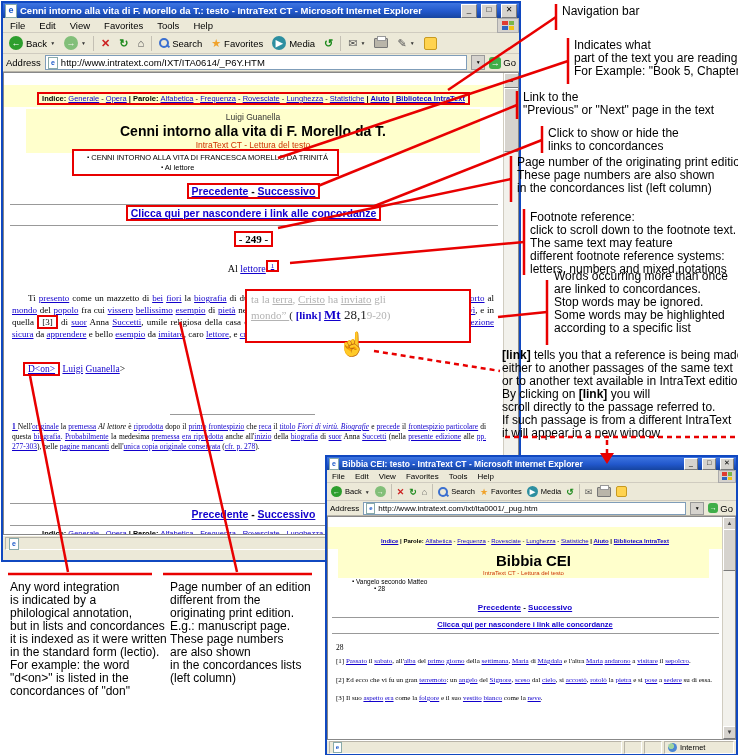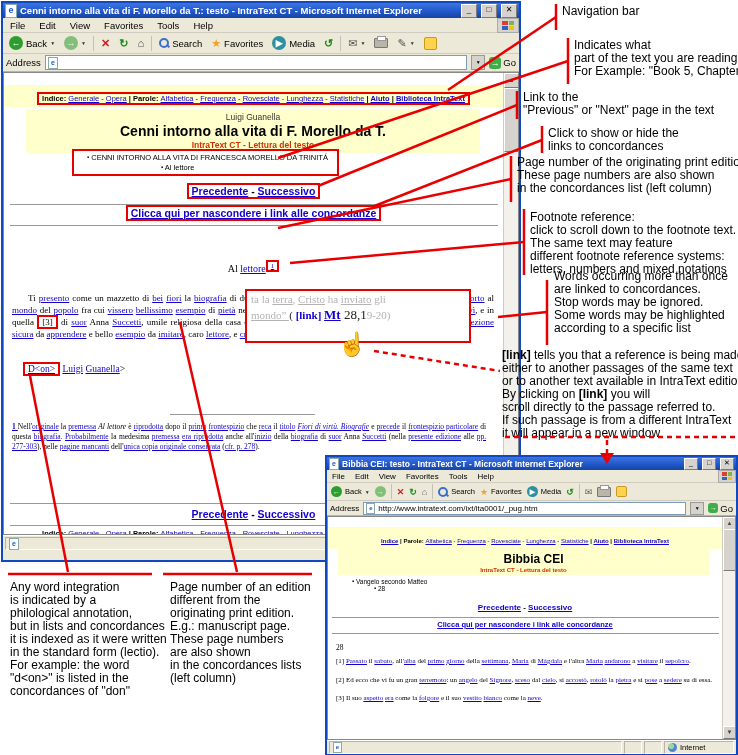--- a/index.html
+++ b/index.html
@@ -70,21 +70,21 @@
   .lnku{text-decoration:underline;}
   .b{font-weight:bold;} .i{font-style:italic;}
   .gy{color:#b3b3b3;} .g2{color:#8f8f8f;} .dk{color:#222;}
   .linkb{color:#1200cc;font-weight:bold;}
   .sup{vertical-align:super;font-size:7px;}
   .xbig{font-size:13px;}
   .navrow{font-size:7.5px;white-space:nowrap;}
   .hdrblock{position:absolute;left:22px;right:38px;background:#ffffcc;text-align:center;padding:3px 0;}
   .hauthor{font-size:8.5px;color:#333;}
   .htitle{font-size:14px;font-weight:bold;color:#000;margin:1px 0;}
-  .hsub{font-size:8.5px;font-weight:bold;color:#cc3300;}
+  .hsub{font-size:8.5px;font-weight:normal;color:#cc3300;}
   .crumbwrap{position:absolute;left:68px;}
   .crumbbox{display:inline-block;font-size:7.5px;background:#fff;}
   .cl1{padding:2px 6px 0 10px;} .cl2{padding:1px 6px 2px 84px;}
   .blt{font-size:6px;vertical-align:1px;}
   .cent{position:absolute;left:0;right:15px;text-align:center;}
   .serifb{font-family:"Liberation Serif",serif;font-weight:bold;font-size:11px;}
   .heading{font-family:"Liberation Serif",serif;font-size:10px;}
   .para{position:absolute;left:8px;width:482px;font-family:"Liberation Serif",serif;
         font-size:9px;line-height:12px;text-align:justify;text-indent:16px;}
   .sig{position:absolute;left:8px;font-family:"Liberation Serif",serif;font-size:9.5px;}
@@ -96,21 +96,21 @@
   
   #win2 .titlebar{height:13px;} #win2 .ttext{font-size:8.5px;}
   #win2 .menubar{height:12px;font-size:8px;} #win2 .mi{padding:0 5px;}
   #win2 .toolbar{height:17px;} #win2 .tbtn{font-size:7.5px;padding:1px 2px;}
   #win2 .cir{width:11px;height:11px;font-size:7px;line-height:11px;}
   #win2 .gl{font-size:9px;line-height:10px;}
   #win2 .addressbar{height:14px;font-size:8px;} #win2 .addrinput{height:11px;font-size:8px;}
   #win2 .statusbar{height:13px;font-size:7.5px;}
   #win2 .navrow{font-size:6px;}
   #win2 .hdrblock{left:10px;right:26px;padding:2px 0;}
-  #win2 .htitle{font-size:12px;padding-left:20px;}
+  #win2 .htitle{font-size:15px;padding-left:20px;}
   #win2 .hsub{font-size:6px;}
   #win2 .crumbbox{font-size:6.5px;}
   #win2 .cl1{padding:0 0 0 14px;} #win2 .cl2{padding:0 0 0 36px;}
   #win2 .versewrap{position:absolute;left:8px;width:388px;font-family:"Liberation Serif",serif;
                    font-size:7px;line-height:9.5px;}
   #win2 .chap{position:absolute;left:8px;font-family:"Liberation Serif",serif;font-size:7.5px;}
 
   
   .ann{position:absolute;font-size:12px;line-height:13px;white-space:pre;color:#000;z-index:20;}
   .ann9{font-size:12px;}
@@ -192,20 +192,21 @@
       <span class="dd">▼</span>
     </div>
     <div class="tbtn">
         <span class="ysq"></span>
       </div>
   </div>
   <div class="addressbar">
     <span>Address</span>
     <span class="addrinput">
       <span class="docicon" style="width:8px;height:10px;font-size:7px;line-height:9px;">e</span>
+      <span>http://www.intratext.com/IXT/ITA0614/_P6Y.HTM</span>
     </span>
     <span class="addrdd">▼</span>
     <span class="gobtn">
       <span class="gocir">→</span>
       <span>Go</span>
     </span>
   </div>
   <div class="content" style="height:461px;">
     <div class="yellowband" style="top:12px;">
       <span class="rb navrow"><span><span class="b">Indice</span><span class="b">: </span><span class="lnk">Generale</span><span> - </span><span class="lnk">Opera</span><span class="b">  |  </span><span class="b">Parole</span><span class="b">: </span><span class="lnk">Alfabetica</span><span> - </span><span class="lnk">Frequenza</span><span> - </span><span class="lnk">Rovesciate</span><span> - </span><span class="lnk">Lunghezza</span><span> - </span><span class="lnk">Statistiche</span><span class="b">  |  </span><span class="lnk b">Aiuto</span><span class="b">  |  </span><span class="lnk b">Biblioteca IntraText</span></span></span>
@@ -222,20 +223,23 @@
       </div>
     </div>
     <div class="cent" style="top:112px;font-size:10.5px;">
       <span class="rb"><span><span class="lnk b">Precedente</span><span class="b"> - </span><span class="lnk b">Successivo</span></span></span>
     </div>
     <div class="hrline" style="top:131px;left:6px;right:20px;"></div>
     <div class="cent" style="top:134px;font-size:10.5px;">
       <span class="rb"><span><span class="lnk b">Clicca qui per nascondere i link alle concordanze</span></span></span>
     </div>
     <div class="hrline" style="top:152px;left:6px;right:20px;"></div>
+    <div class="cent" style="top:156px;">
+      <span class="rb serifb">- 249 -</span>
+    </div>
     <div class="cent heading" style="top:189px;"><span><span>Al </span><span class="lnk">lettore</span><span class="lnk sup rb">1</span></span></div>
     <div class="para" style="top:219px;"><span><span>Ti </span><span class="lnk">presento</span><span> come un mazzetto di </span><span class="lnk">bei</span><span> </span><span class="lnk">fiori</span><span> la </span><span class="lnk">biografia</span><span> di due </span><span class="lnk">cristiane</span><span> che, non </span><span class="lnk">guari</span><span> </span><span class="lnk">distanti</span><span> di </span><span class="lnk">luogo</span><span> e di </span><span class="lnk">età</span><span>, hanno </span><span class="lnk">porto</span><span> al </span><span class="lnk">mondo</span><span> del </span><span class="lnk">popolo</span><span> fra cui </span><span class="lnk">vissero</span><span> </span><span class="lnk">bellissimo</span><span> </span><span class="lnk">esempio</span><span> di </span><span class="lnk">pietà</span><span> nella vita di Francesca </span><span class="lnk">Morello</span><span>, </span><span class="lnk">contadina</span><span> da </span><span class="lnk">Trinità</span><span> di </span><span class="lnk">Mondovì</span><span>, e in quella </span><span class="rb">[3]</span><span> di </span><span class="lnk">suor</span><span> Anna </span><span class="lnk">Succetti</span><span>, umile religiosa della casa delle </span><span class="lnk">Figlie</span><span> di </span><span class="lnk rb">Maria</span><span> </span><span class="lnk">Ausiliatrice</span><span> in </span><span class="lnk">Mornese</span><span>, tu </span><span class="lnk">troverai</span><span> </span><span class="lnk">lezione</span><span> </span><span class="lnk">sicura</span><span> da </span><span class="lnk">apprendere</span><span> e bello </span><span class="lnk">esempio</span><span> da </span><span class="lnk">imitare</span><span>, caro </span><span class="lnk">lettore</span><span>, e </span><span class="lnk">credimi</span><span> in </span><span class="lnk">Gesù</span><span>, </span><span class="lnk">Maria</span><span>, </span><span class="lnk">Giuseppe</span><span>.</span></span></div>
     <div class="sig" style="top:291px;margin-left:11px;"><span><span class="lnk rb">D&lt;on&gt;</span><span> </span><span class="lnk">Luigi</span><span> </span><span class="lnk">Guanella</span><span>&gt;</span></span></div>
     <div class="hrline" style="top:341px;left:166px;width:145px;"></div>
     <div class="fnote" style="top:349px;"><span><span class="lnk b">1  </span><span>Nell'</span><span class="lnk">originale</span><span> la </span><span class="lnk">premessa</span><span> </span><span class="i">Al lettore</span><span> è </span><span class="lnk">riprodotta</span><span> dopo il </span><span class="lnk">primo</span><span> </span><span class="lnk">frontespizio</span><span> che </span><span class="lnk">reca</span><span> il </span><span class="lnk">titolo</span><span> </span><span class="i lnk">Fiori di virtù. Biografie</span><span> e </span><span class="lnk">precede</span><span> il </span><span class="lnk">frontespizio particolare</span><span> di questa </span><span class="lnk">biografia</span><span>. </span><span class="lnk">Probabilmente</span><span> la medesima </span><span class="lnk">premessa</span><span> </span><span class="lnk">era riprodotta</span><span> anche all'</span><span class="lnk">inizio</span><span> della </span><span class="lnk">biografia</span><span> di </span><span class="lnk">suor</span><span> Anna </span><span class="lnk">Succetti</span><span> (nella </span><span class="lnk">presente edizione</span><span> alle </span><span class="lnk">pp. 277-303</span><span>), nelle </span><span class="lnk">pagine mancanti</span><span> dell'</span><span class="lnk">unica copia originale conservata</span><span> (</span><span class="lnk">cfr. p. 278</span><span>).</span></span></div>
     <div class="hrline" style="top:430px;left:6px;right:20px;"></div>
     <div class="cent" style="top:435px;font-size:10.5px;"><span><span class="lnk b">Precedente</span><span class="b"> - </span><span class="lnk b">Successivo</span></span></div>
     <div class="hrline" style="top:452px;left:6px;right:20px;"></div>
     <div class="cent navrow" style="top:456px;"><span><span class="b">Indice</span><span class="b">: </span><span class="lnk">Generale</span><span> - </span><span class="lnk">Opera</span><span class="b">  |  </span><span class="b">Parole</span><span class="b">: </span><span class="lnk">Alfabetica</span><span> - </span><span class="lnk">Frequenza</span><span> - </span><span class="lnk">Rovesciate</span><span> - </span><span class="lnk">Lunghezza</span><span> - </span><span class="lnk">Statistiche</span><span class="b">  |  </span><span class="lnk b">Aiuto</span><span class="b">  |  </span><span class="lnk b">Biblioteca IntraText</span></span></div>
 

